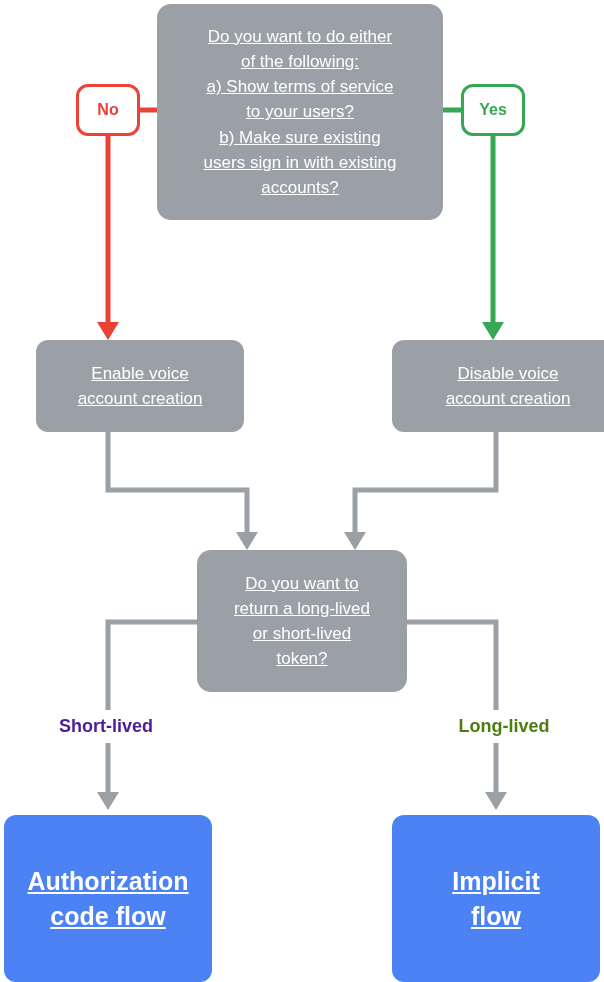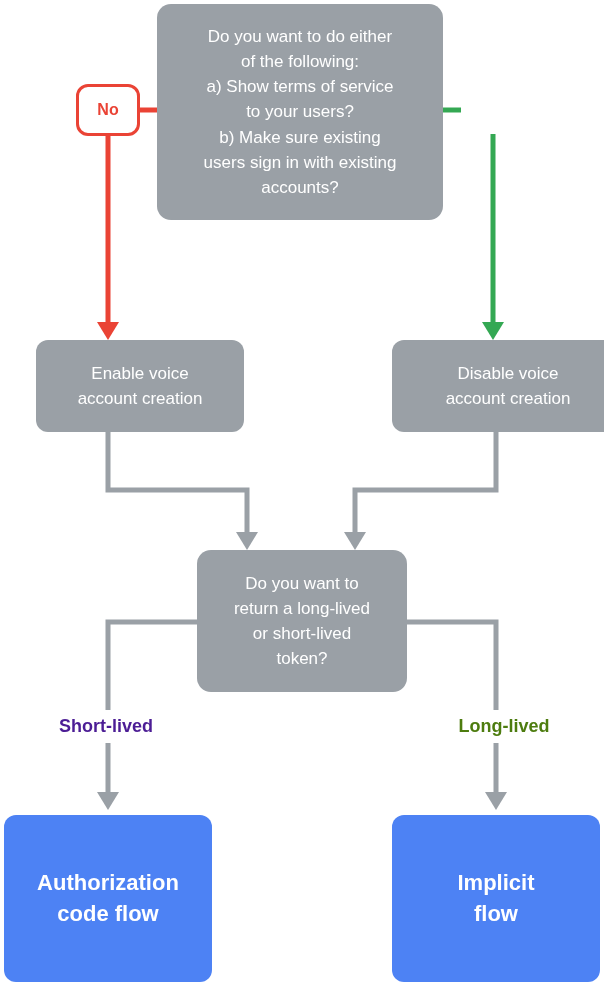--- a/index.html
+++ b/index.html
@@ -26,26 +26,27 @@
     color: #ffffff;
     display: flex;
     align-items: center;
     justify-content: center;
     text-align: center;
     white-space: pre-line;
     font-size: 17px;
     line-height: 1.48;
     box-sizing: border-box;
     padding: 0 12px;
+    text-decoration: underline;
   }
   .node.gray { background: #9AA0A6; }
   .node.blue {
     background: #4D82F4;
     border-radius: 12px;
-    font-size: 22px;
+    font-size: 25px;
     font-weight: bold;
     line-height: 1.4;
   }
   .badge {
     position: absolute;
     background: #ffffff;
     border: 3px solid currentColor;
     border-radius: 12px;
     display: flex;
     align-items: center;
@@ -96,20 +97,21 @@
   <div class="node gray" style="left: 157px; top: 4px; width: 286px; height: 216px; background: rgb(154, 160, 166);">Do you want to do either
 of the following:
 a) Show terms of service
 to your users?
 b) Make sure existing
 users sign in with existing
 accounts?</div>
 
   <div class="badge" style="left: 76px; top: 84px; width: 64px; height: 52px; color: rgb(234, 67, 53);">No</div>
 
+  <div class="badge" style="left: 461px; top: 84px; width: 64px; height: 52px; color: rgb(52, 168, 83);">Yes</div>
 
   <div class="node gray" style="left: 4px; top: 340px; width: 208px; height: 92px; border-radius: 12px; background: rgb(154, 160, 166); margin-left: 32px;">Enable voice
 account creation</div>
 
   <div class="node gray" style="left: 392px; top: 340px; width: 232px; height: 92px; border-radius: 12px; background: rgb(154, 160, 166);">Disable voice
 account creation</div>
 
   <div class="node gray" style="left: 197px; top: 550px; width: 210px; height: 142px; background: rgb(154, 160, 166);">Do you want to
 return a long-lived
 or short-lived

